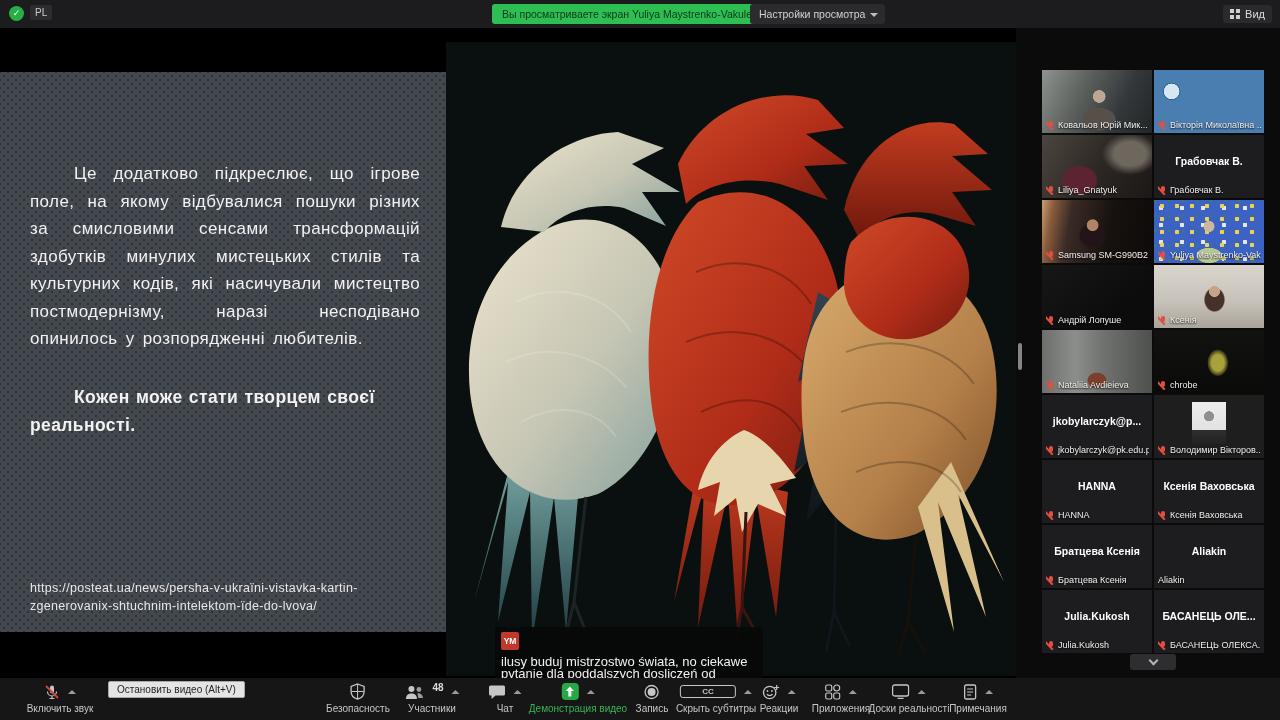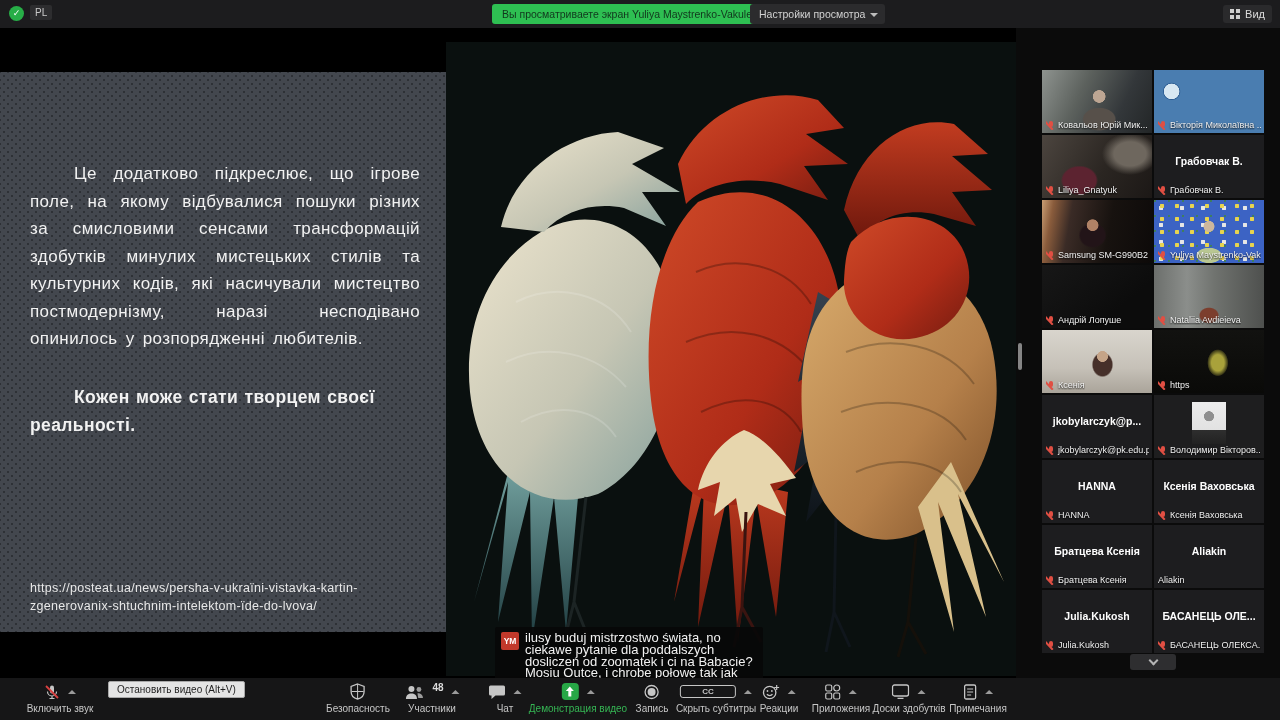--- a/index.html
+++ b/index.html
@@ -39,21 +39,21 @@
   .slide-emph { margin-top:30px; font-weight:bold; font-size:17.5px; text-indent:44px; text-align:left; word-spacing:1px; }
   .slide-url { position:absolute; left:30px; right:24px; bottom:16px; font-size:12.5px;
     letter-spacing:.3px; line-height:1.5; color:#e8e8e8; }
   .rooster-wrap { position:absolute; left:446px; top:14px; width:570px; height:634px; }
 
   
   .scrollbar { position:absolute; left:1018px; top:343px; width:4px; height:27px; background:#858585; border-radius:2px; z-index:5; }
 
   
   .caption { position:absolute; left:495px; top:627px; width:268px; background:rgba(8,8,8,.93);
-    display:flex; gap:6px; padding:5px 7px 6px 6px; z-index:20; border-radius:2px; }
+    display:flex; gap:6px; padding:5px 7px 6px 6px; z-index:20; border-radius:2px;flex-direction:column; }
   .cap-avatar { flex:0 0 auto; width:18px; height:18px; background:#c2392b; border-radius:2px;
     color:#fff; font-size:8.5px; font-weight:bold; line-height:18px; text-align:center; }
   .cap-text { color:#f2f2f2; font-size:13px; line-height:11.8px; }
 
   
   .ppanel { position:absolute; left:1042px; top:70px; width:222px; display:grid;
     grid-template-columns:110px 110px; gap:2px; z-index:10; }
   .tile { position:relative; width:110px; height:63px; background:#1d1d1f; overflow:hidden; }
   .tile.active { outline:2px solid #c3d93f; outline-offset:-2px; }
   .tlabel { position:absolute; left:4px; bottom:3px; display:flex; align-items:center; gap:3px;
@@ -278,39 +278,39 @@
     </div>
 
     <div class="tile">
       <div class="art a6"></div>
       <div class="tlabel">
           <span class="mic"></span>
           <span>Андрій Лопуше</span>
         </div>
     </div>
     <div class="tile">
+      <div class="art a7"></div>
+      <div class="tlabel">
+          <span class="mic"></span>
+          <span>Ксенія</span>
+        </div>
+    </div>
+
+    <div class="tile">
       <div class="art a8"></div>
       <div class="tlabel">
           <span class="mic"></span>
           <span>Nataliia Avdieieva</span>
         </div>
     </div>
-
-    <div class="tile">
-      <div class="art a7"></div>
-      <div class="tlabel">
-          <span class="mic"></span>
-          <span>Ксенія</span>
-        </div>
-    </div>
     <div class="tile">
       <div class="art a9"></div>
       <div class="tlabel">
           <span class="mic"></span>
-          <span>https</span>
+          <span>chrobe</span>
         </div>
     </div>
 
     <div class="tile">
       <div class="cname">jkobylarczyk@p...</div>
       <div class="tlabel">
           <span class="mic"></span>
           <span>jkobylarczyk@pk.edu.pl</span>
         </div>
     </div>
@@ -481,21 +481,21 @@
     </div>
 
     <div class="tb" style="left:909px">
       <span class="ic">
         <svg class="icn" width="18" height="15" viewBox="0 0 18 15">
           <rect x="1" y="1" width="16" height="11" rx="2" fill="none" stroke="#c6c6c6" stroke-width="1.3"></rect>
           <path d="M6 14.5 H12" stroke="#c6c6c6" stroke-width="1.3"></path>
         </svg>
         <span class="caret-up"></span>
       </span>
-      <span>Доски здобутків</span>
+      <span>Доски реальності</span>
     </div>
 
     <div class="tb" style="left:978px">
       <span class="ic">
         <svg class="icn" width="14" height="16" viewBox="0 0 14 16">
           <rect x="1.5" y="1" width="11" height="14" rx="1.5" fill="none" stroke="#c6c6c6" stroke-width="1.3"></rect>
           <path d="M4 5 H10 M4 8 H10 M4 11 H8" stroke="#c6c6c6" stroke-width="1.1"></path>
         </svg>
         <span class="caret-up"></span>
       </span>

